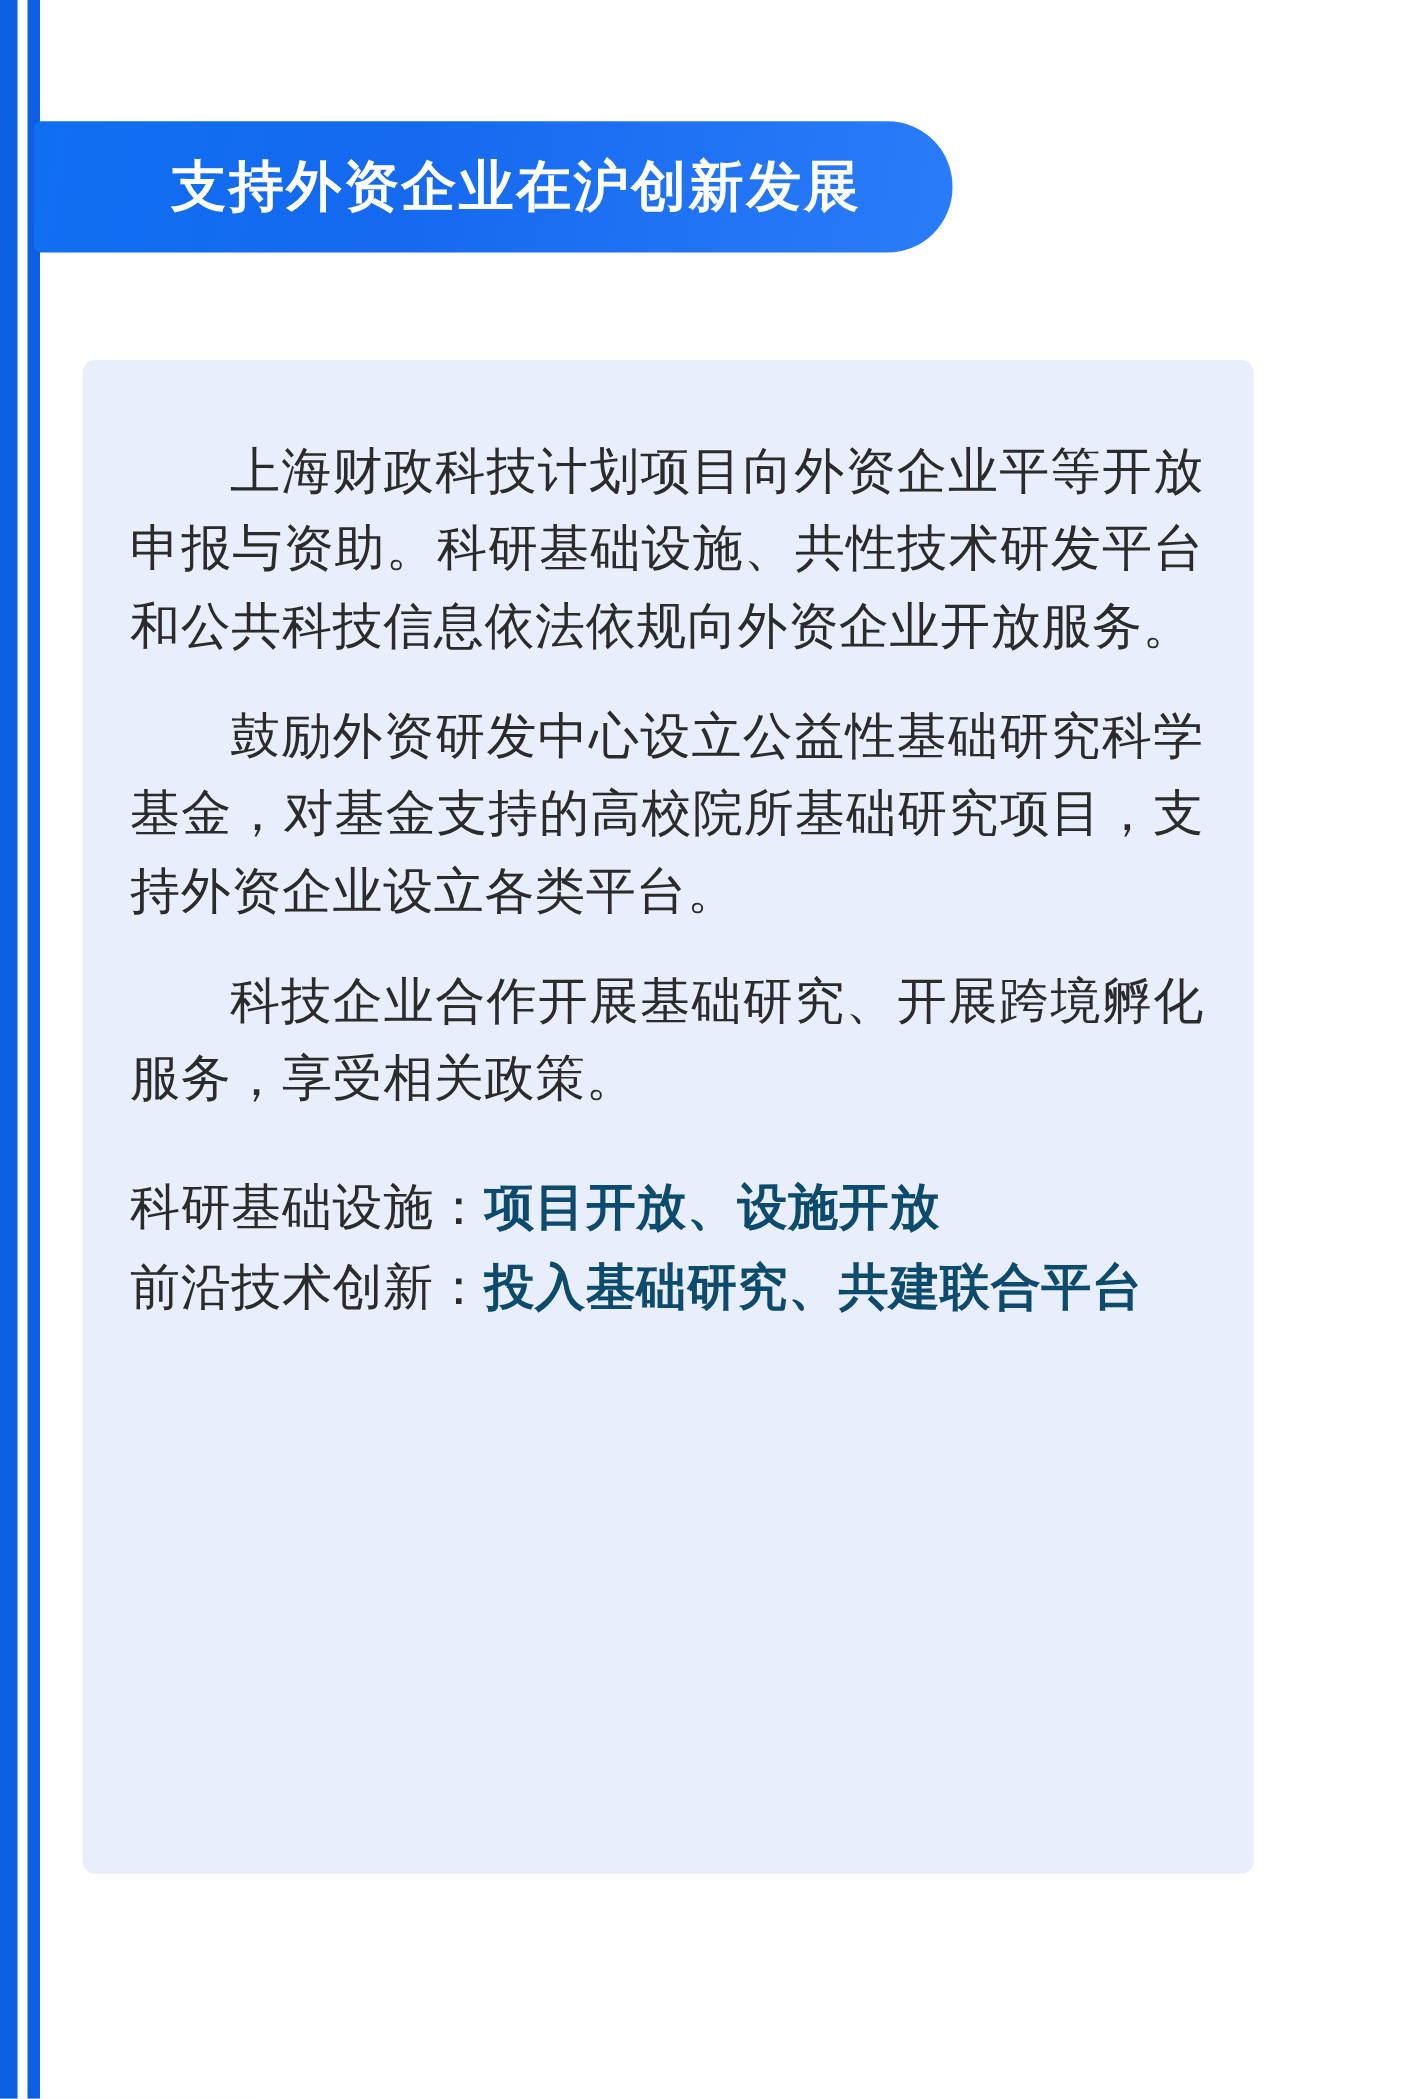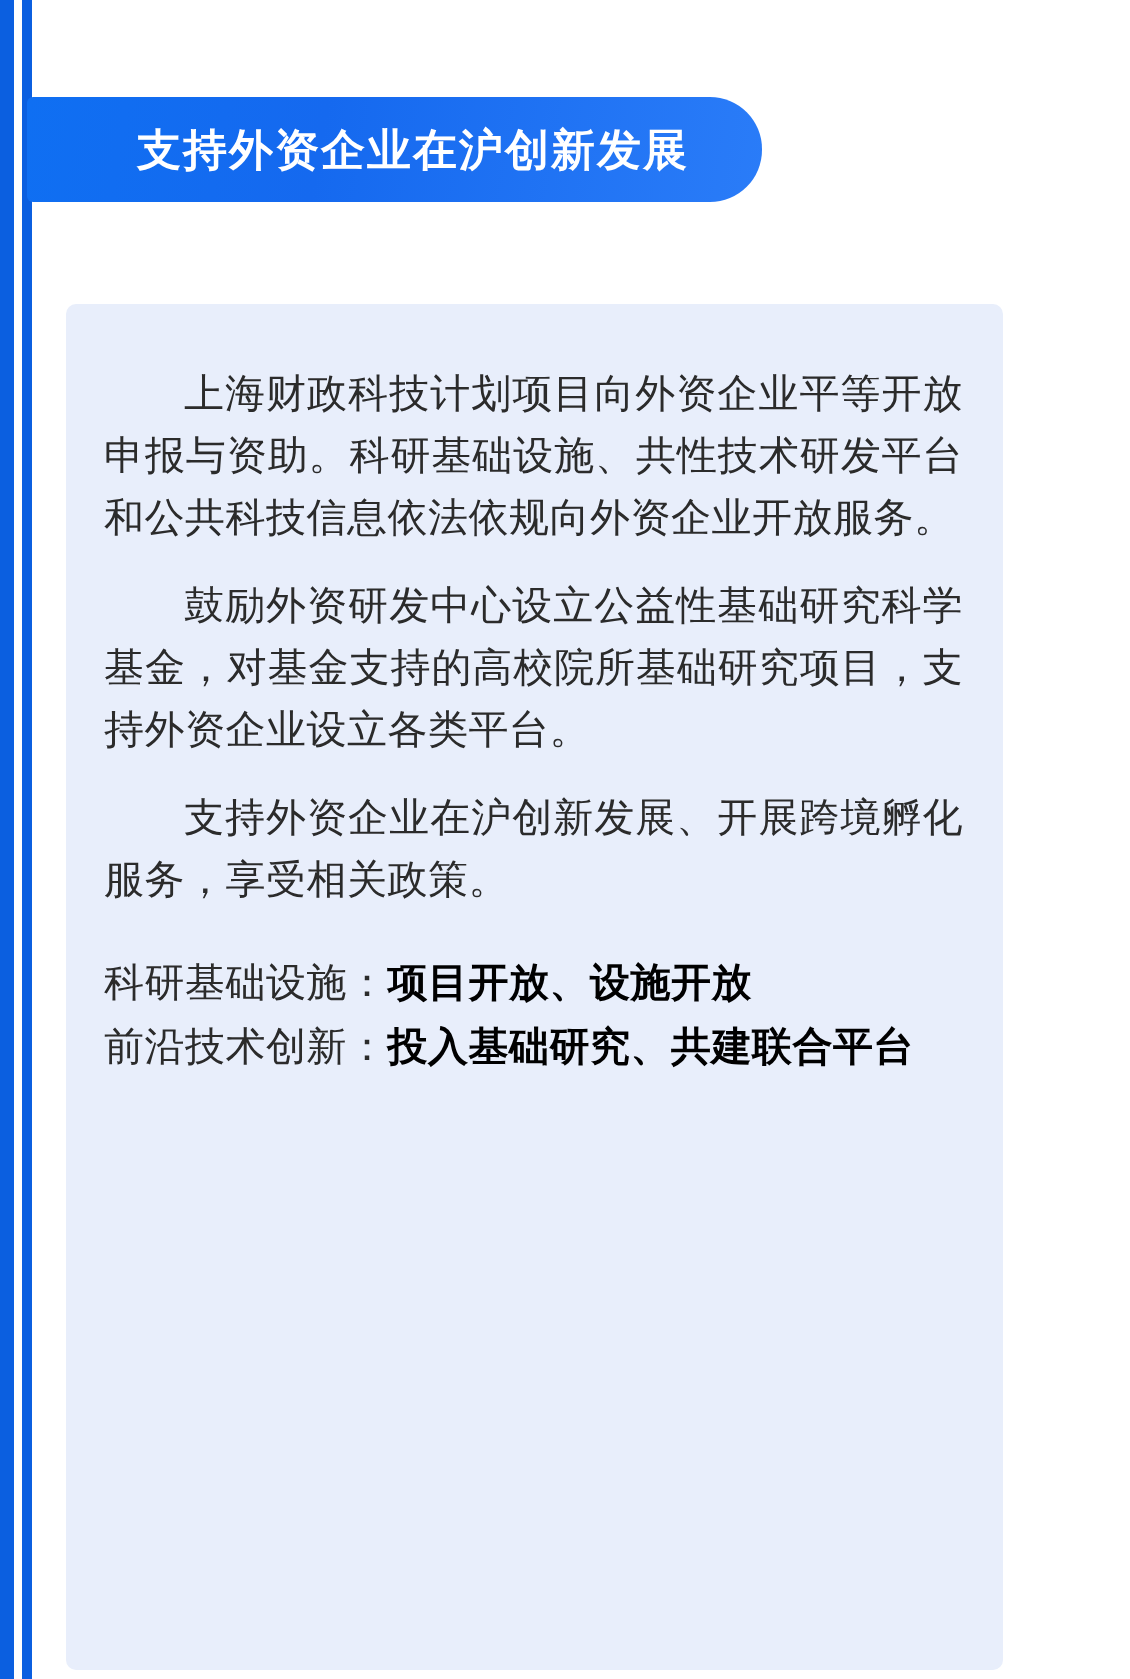--- a/index.html
+++ b/index.html
@@ -60,23 +60,23 @@
     font-weight: bold;
     letter-spacing: 2px;
     line-height: 1;
     white-space: nowrap;
   }
 
   
   .card {
     position: absolute;
     left: 66px;
-    top: 304px;
+    top: 288px;
     width: 937px;
-    height: 1366px;
+    height: 1211px;
     background: #e8eefb;
     border-radius: 10px;
     box-sizing: border-box;
     padding: 58px 40px 40px 38px;
   }
 
   .para {
     color: #2b2b2b;
     font-size: 40px;
     line-height: 1.55;
@@ -93,40 +93,40 @@
     font-size: 40px;
     line-height: 1.5;
     color: #2b2b2b;
     letter-spacing: 0.5px;
     margin-bottom: 4px;
   }
   .summary-label {
     color: #2b2b2b;
   }
   .summary-value {
-    color: #000000;
+    color: #0c4a6e;
     font-weight: bold;
   }
 </style>
 </head>
 <body>
 
 <div class="left-bar-outer"></div>
 <div class="left-bar-inner"></div>
 
 <div class="title-wrap">
   <div class="title-pill">
     <span class="title-text">支持外资企业在沪创新发展</span>
   </div>
 </div>
 
 <div class="card">
   <p class="para">上海财政科技计划项目向外资企业平等开放申报与资助。科研基础设施、共性技术研发平台和公共科技信息依法依规向外资企业开放服务。</p>
   <p class="para">鼓励外资研发中心设立公益性基础研究科学基金，对基金支持的高校院所基础研究项目，支持外资企业设立各类平台。</p>
-  <p class="para">支持外资企业在沪创新发展、开展跨境孵化服务，享受相关政策。</p>
+  <p class="para">科技企业合作开展基础研究、开展跨境孵化服务，享受相关政策。</p>
 
   <div class="summary">
     <div class="summary-line">
       <span class="summary-label">科研基础设施：</span><span class="summary-value">项目开放、设施开放</span>
     </div>
     <div class="summary-line">
       <span class="summary-label">前沿技术创新：</span><span class="summary-value">投入基础研究、共建联合平台</span>
     </div>
   </div>
 </div>

